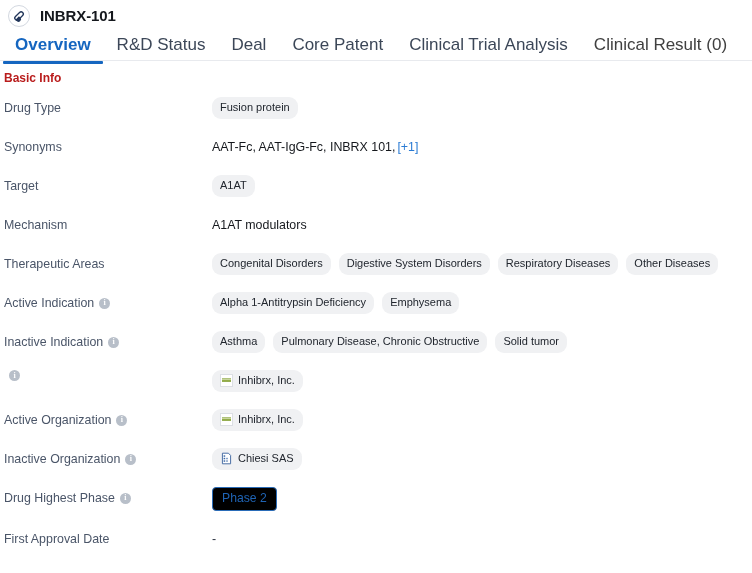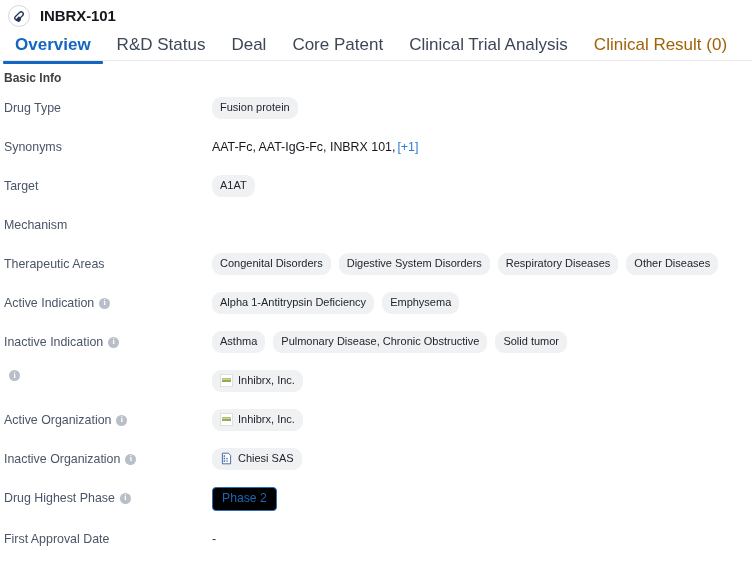--- a/index.html
+++ b/index.html
@@ -53,39 +53,39 @@
     font-size: 17px;
     color: #3c4758;
     padding: 4px 13px 9px 13px;
     cursor: pointer;
     flex: none;
   }
   .tab.active {
     color: #1566c0;
     font-weight: bold;
   }
-  .tab.disabled { color: #a16207; }
+  .tab.disabled { color: #404040; }
   .tab.active::after {
     content: "";
     position: absolute;
     left: 1px; right: 1px; bottom: 0;
     height: 3px;
     background: #1566c0;
     border-radius: 1px;
   }
 
   
   .content {
     padding: 10px 0 0 0;
     position: relative;
   }
   .section-title {
     font-size: 12px;
     font-weight: bold;
-    color: #404040;
+    color: #b91c1c;
     padding-left: 4px;
     margin-bottom: 12px;
   }
   .row {
     display: flex;
     align-items: flex-start;
     min-height: 22px;
     margin-bottom: 17px;
   }
   .row-label {
@@ -227,20 +227,23 @@
         <div class="row-value">
           <span class="chip">
             <span>A1AT</span>
           </span>
         </div>
       </div>
       <div class="row">
         <div class="row-label">
           <span class="lbl-text">Mechanism</span>
         </div>
+        <div class="row-value">
+          <span class="plain-text">A1AT modulators</span>
+        </div>
       </div>
       <div class="row">
         <div class="row-label">
           <span class="lbl-text">Therapeutic Areas</span>
         </div>
         <div class="row-value">
           <span class="chip">
             <span>Congenital Disorders</span>
           </span>
           <span class="chip">

